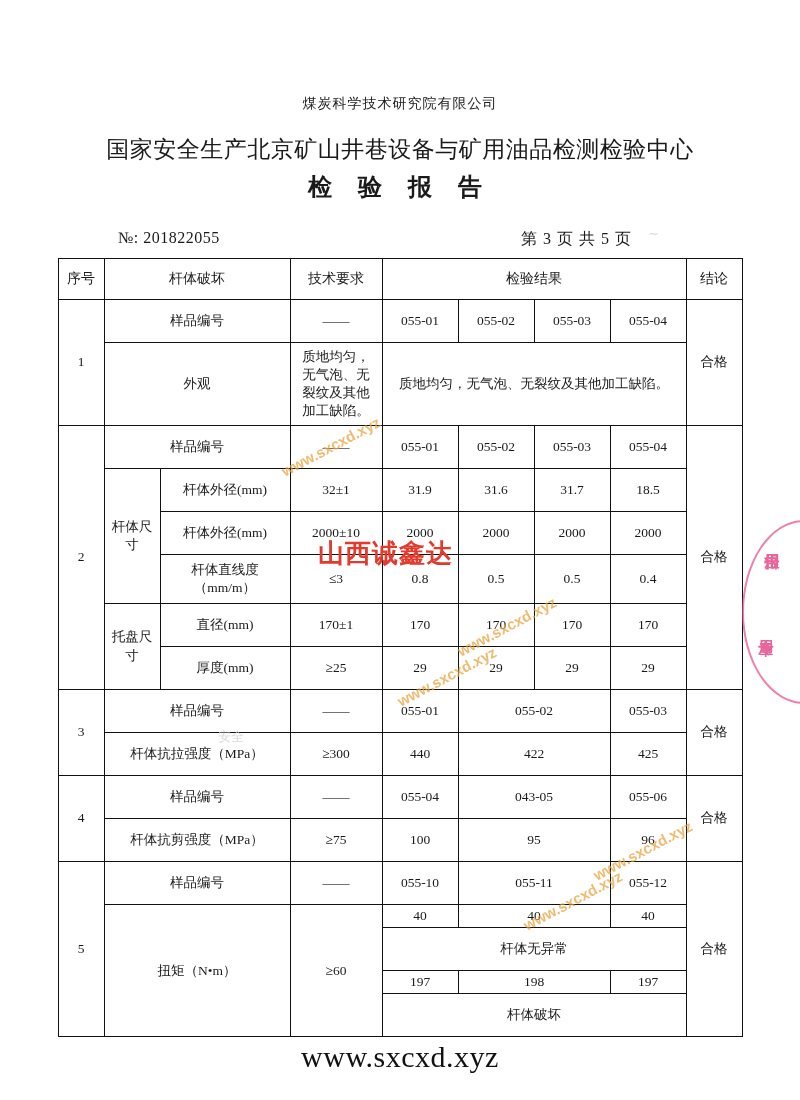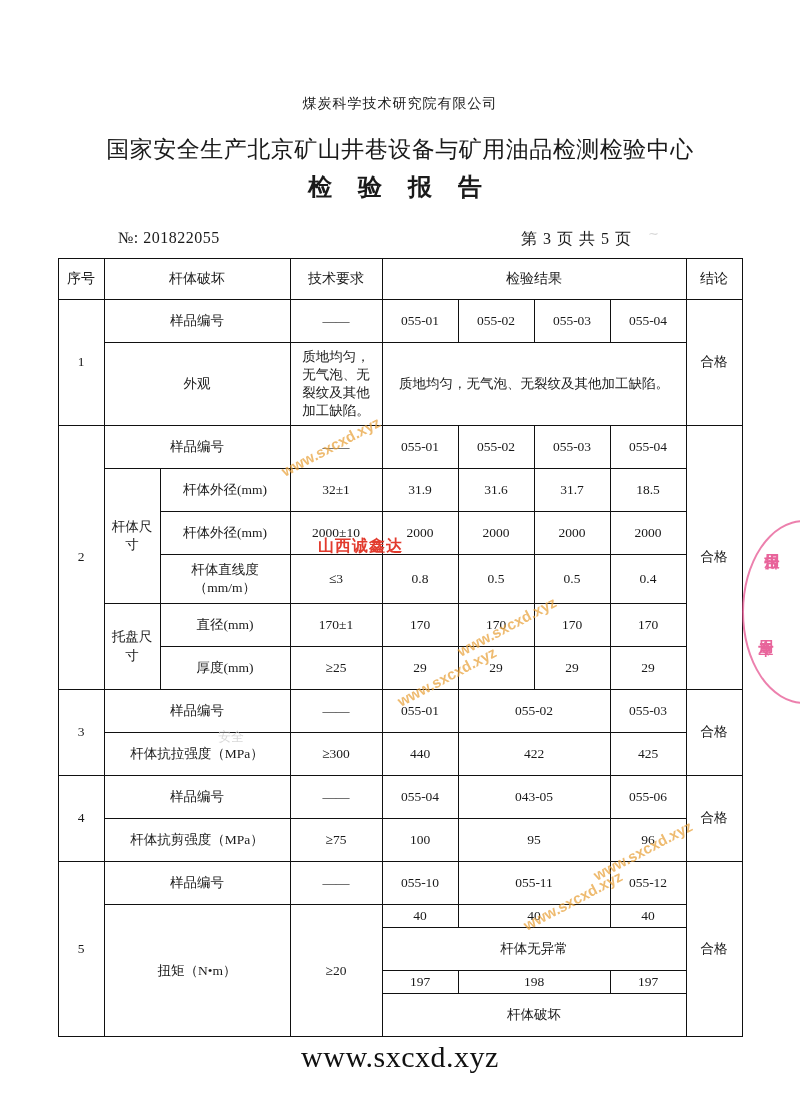--- a/index.html
+++ b/index.html
@@ -94,21 +94,21 @@
     font-size: 15px;
     font-weight: 700;
     transform: rotate(-28deg);
     white-space: nowrap;
   }
   .wm-big {
     position: absolute;
     pointer-events: none;
     color: #e23b2e;
     font-family: "Liberation Sans", sans-serif;
-    font-size: 16px;
+    font-size: 26px;
     font-weight: 700;
     letter-spacing: 1px;
   }
   .stamp {
     position: absolute;
     pointer-events: none;
     color: #e44a8a;
     font-family: "Liberation Sans", sans-serif;
     font-size: 15px;
     font-weight: 700;
@@ -277,21 +277,21 @@
         <td rowspan="5">5</td>
         <td colspan="2" class="r-h">样品编号</td>
         <td class="cell-dash">——</td>
         <td>055-10</td>
         <td colspan="2">055-11</td>
         <td>055-12</td>
         <td rowspan="5">合格</td>
       </tr>
       <tr>
         <td colspan="2" rowspan="4">扭矩（N•m）</td>
-        <td rowspan="4">≥20</td>
+        <td rowspan="4">≥60</td>
         <td>40</td>
         <td colspan="2">40</td>
         <td>40</td>
       </tr>
       <tr>
         <td colspan="4" class="r-h">杆体无异常</td>
       </tr>
       <tr>
         <td>197</td>
         <td colspan="2">198</td>

